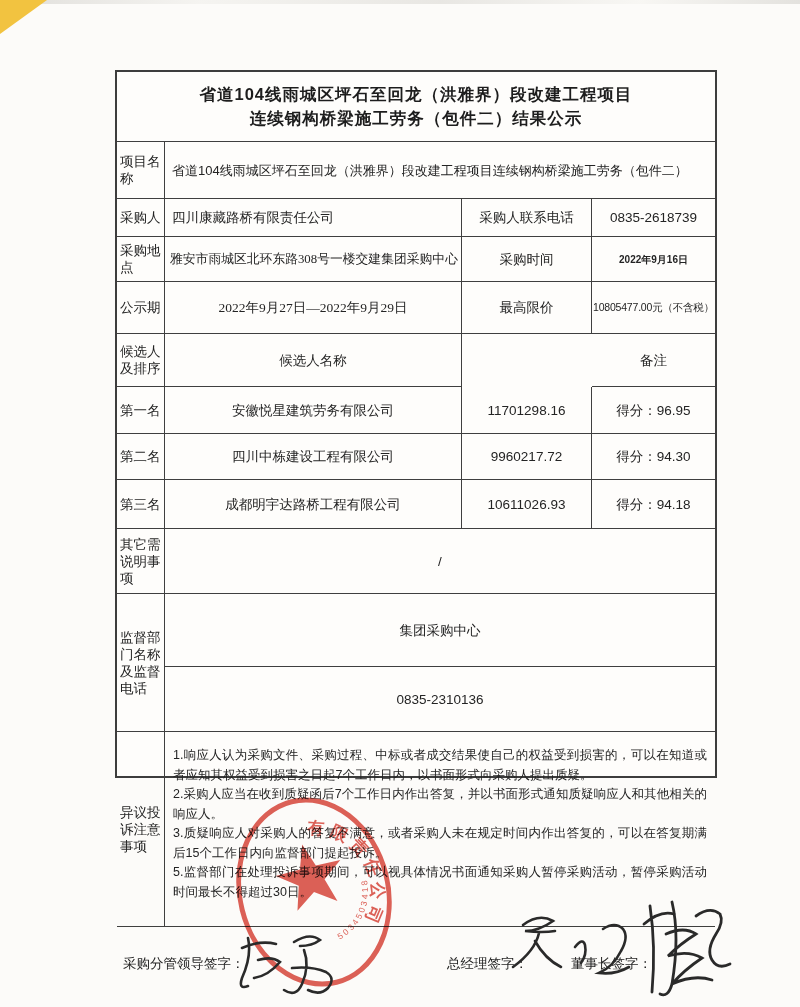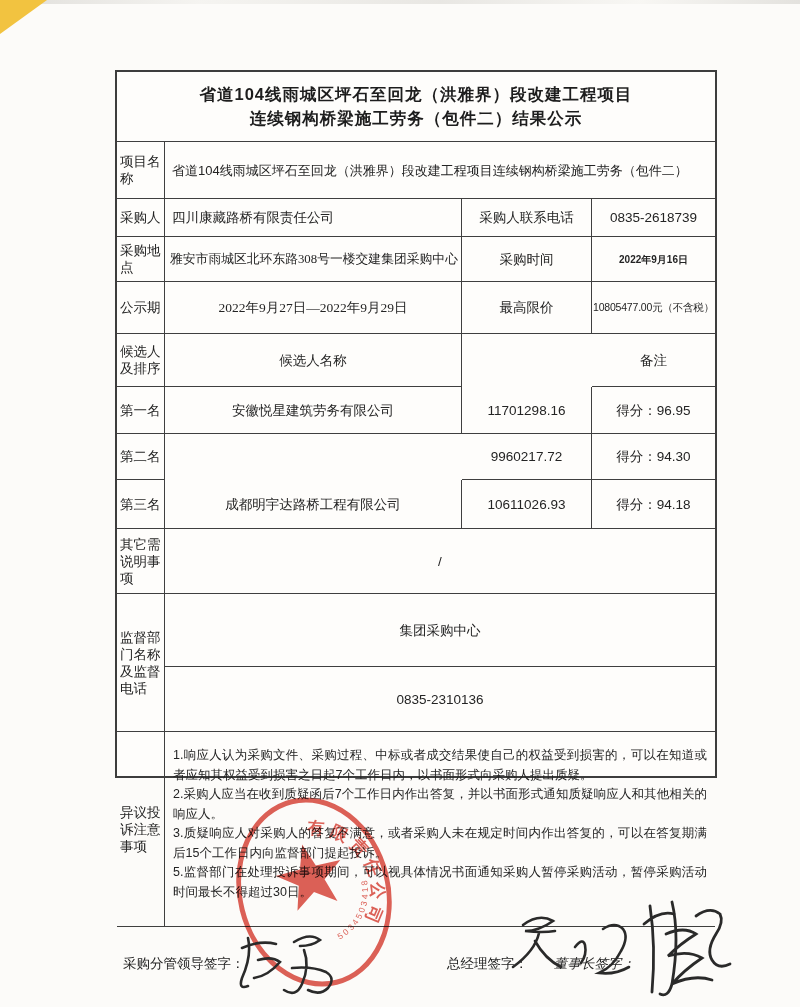--- a/index.html
+++ b/index.html
@@ -72,21 +72,21 @@
   .small-val{ font-size:10.5px; letter-spacing:-0.2px; }
   .notes{
     align-items:flex-start; padding:14px 8px 4px 8px;
     font-size:12.5px; line-height:19.5px; flex-direction:column;
     text-align:justify;
   }
   .sig-row{ position:relative; }
   .sig-label{ position:absolute; top:28px; font-size:13.5px; white-space:nowrap; }
   .sig-label.l1{ left:6px; }
   .sig-label.l2{ left:330px; }
-  .sig-label.l3{ left:437px;font-style:italic; }
+  .sig-label.l3{ left:454px; }
   .stamp{ position:absolute; left:228px; top:790px; width:172px; height:205px;
           opacity:.8; mix-blend-mode:multiply; pointer-events:none; }
   .ink{ position:absolute; pointer-events:none; }
 </style>
 </head>
 <body>
 
 <div class="scan-edge"></div>
 <div class="corner-fold"></div>
 
@@ -118,20 +118,21 @@
   <div class="cell cx0 rh lab">候选人及排序</div>
   <div class="cell cx1 rh ctr">候选人名称</div>
   <div class="cell cx3 rh no-r ctr">备注</div>
 
   <div class="cell cx0 r1 lab">第一名</div>
   <div class="cell cx1 r1 ctr">安徽悦星建筑劳务有限公司</div>
   <div class="cell cx2 r1 ctr">11701298.16</div>
   <div class="cell cx3 r1 no-r ctr">得分：96.95</div>
 
   <div class="cell cx0 r2 lab">第二名</div>
+  <div class="cell cx1 r2 ctr">四川中栋建设工程有限公司</div>
   <div class="cell cx2 r2 ctr">9960217.72</div>
   <div class="cell cx3 r2 no-r ctr">得分：94.30</div>
 
   <div class="cell cx0 r3 lab">第三名</div>
   <div class="cell cx1 r3 ctr">成都明宇达路桥工程有限公司</div>
   <div class="cell cx2 r3 ctr">10611026.93</div>
   <div class="cell cx3 r3 no-r ctr">得分：94.18</div>
 
   <div class="cell cx0 ro lab">其它需说明事项</div>
   <div class="cell cspan ro no-r ctr">/</div>

